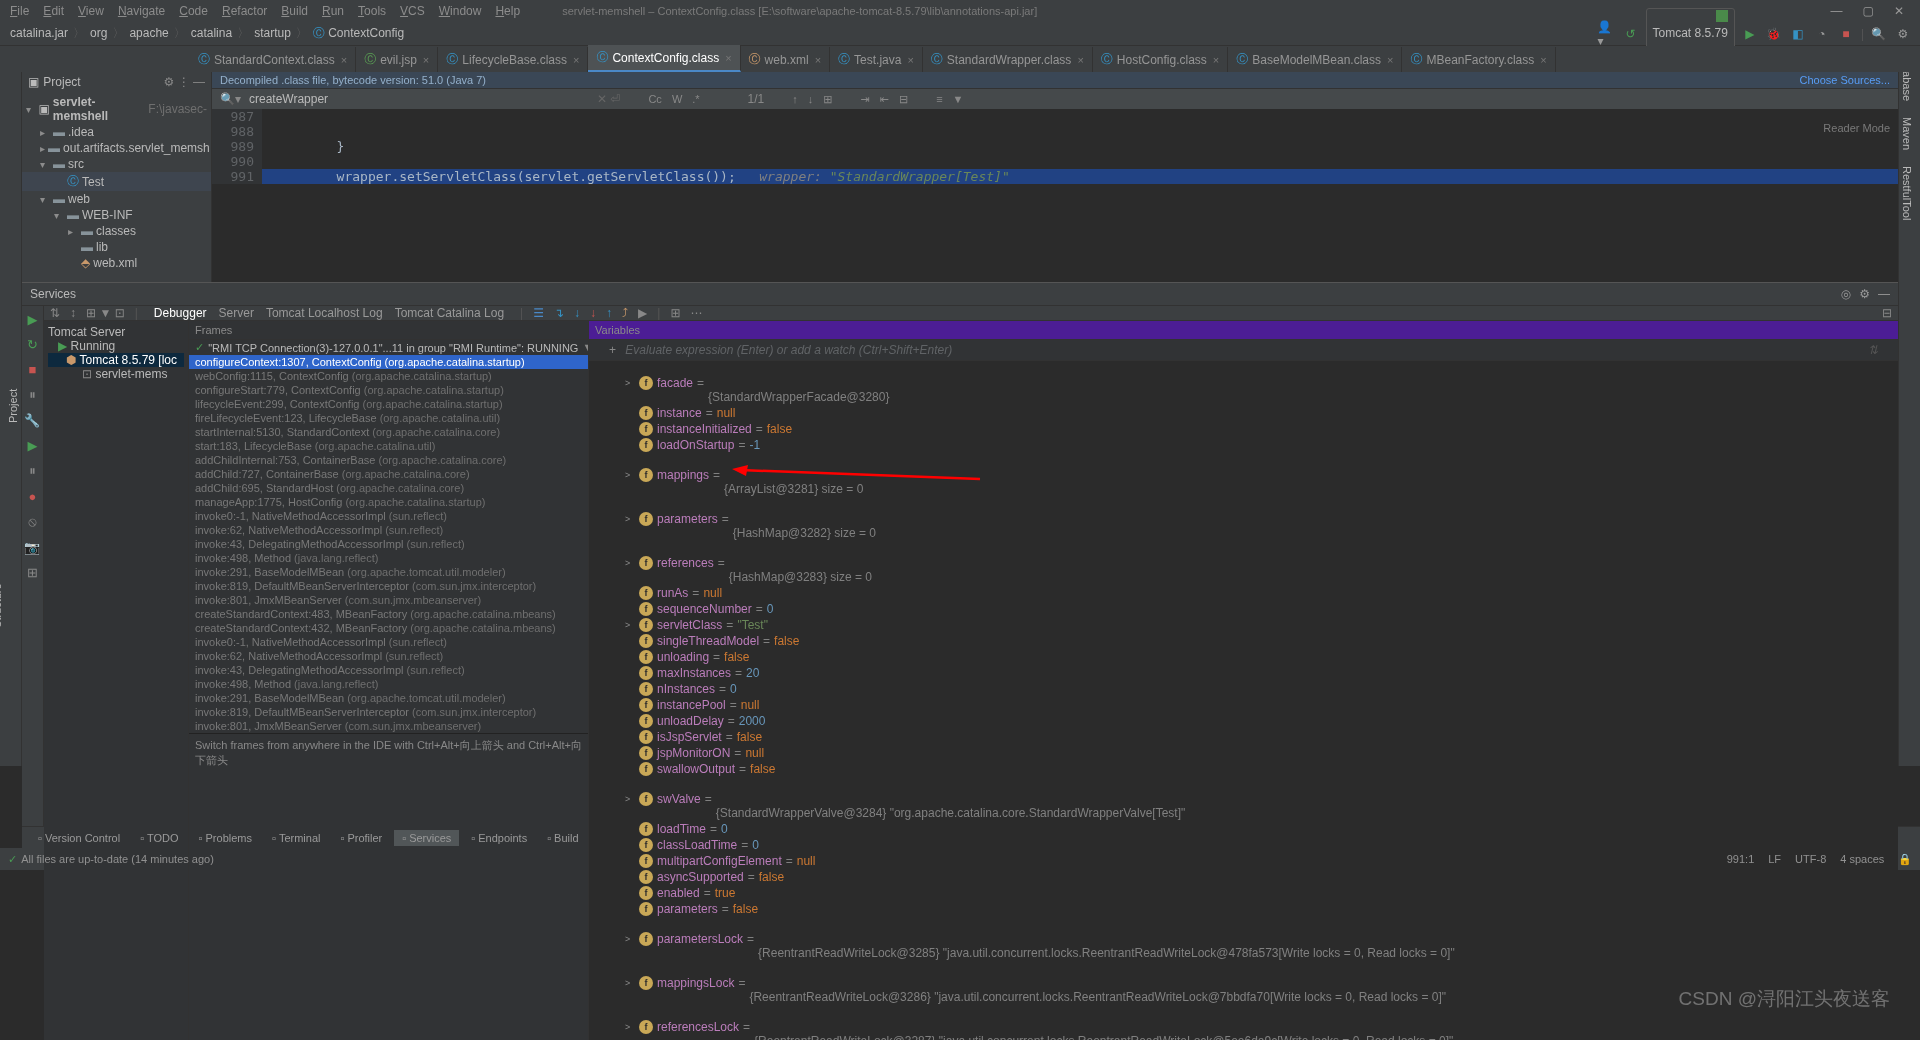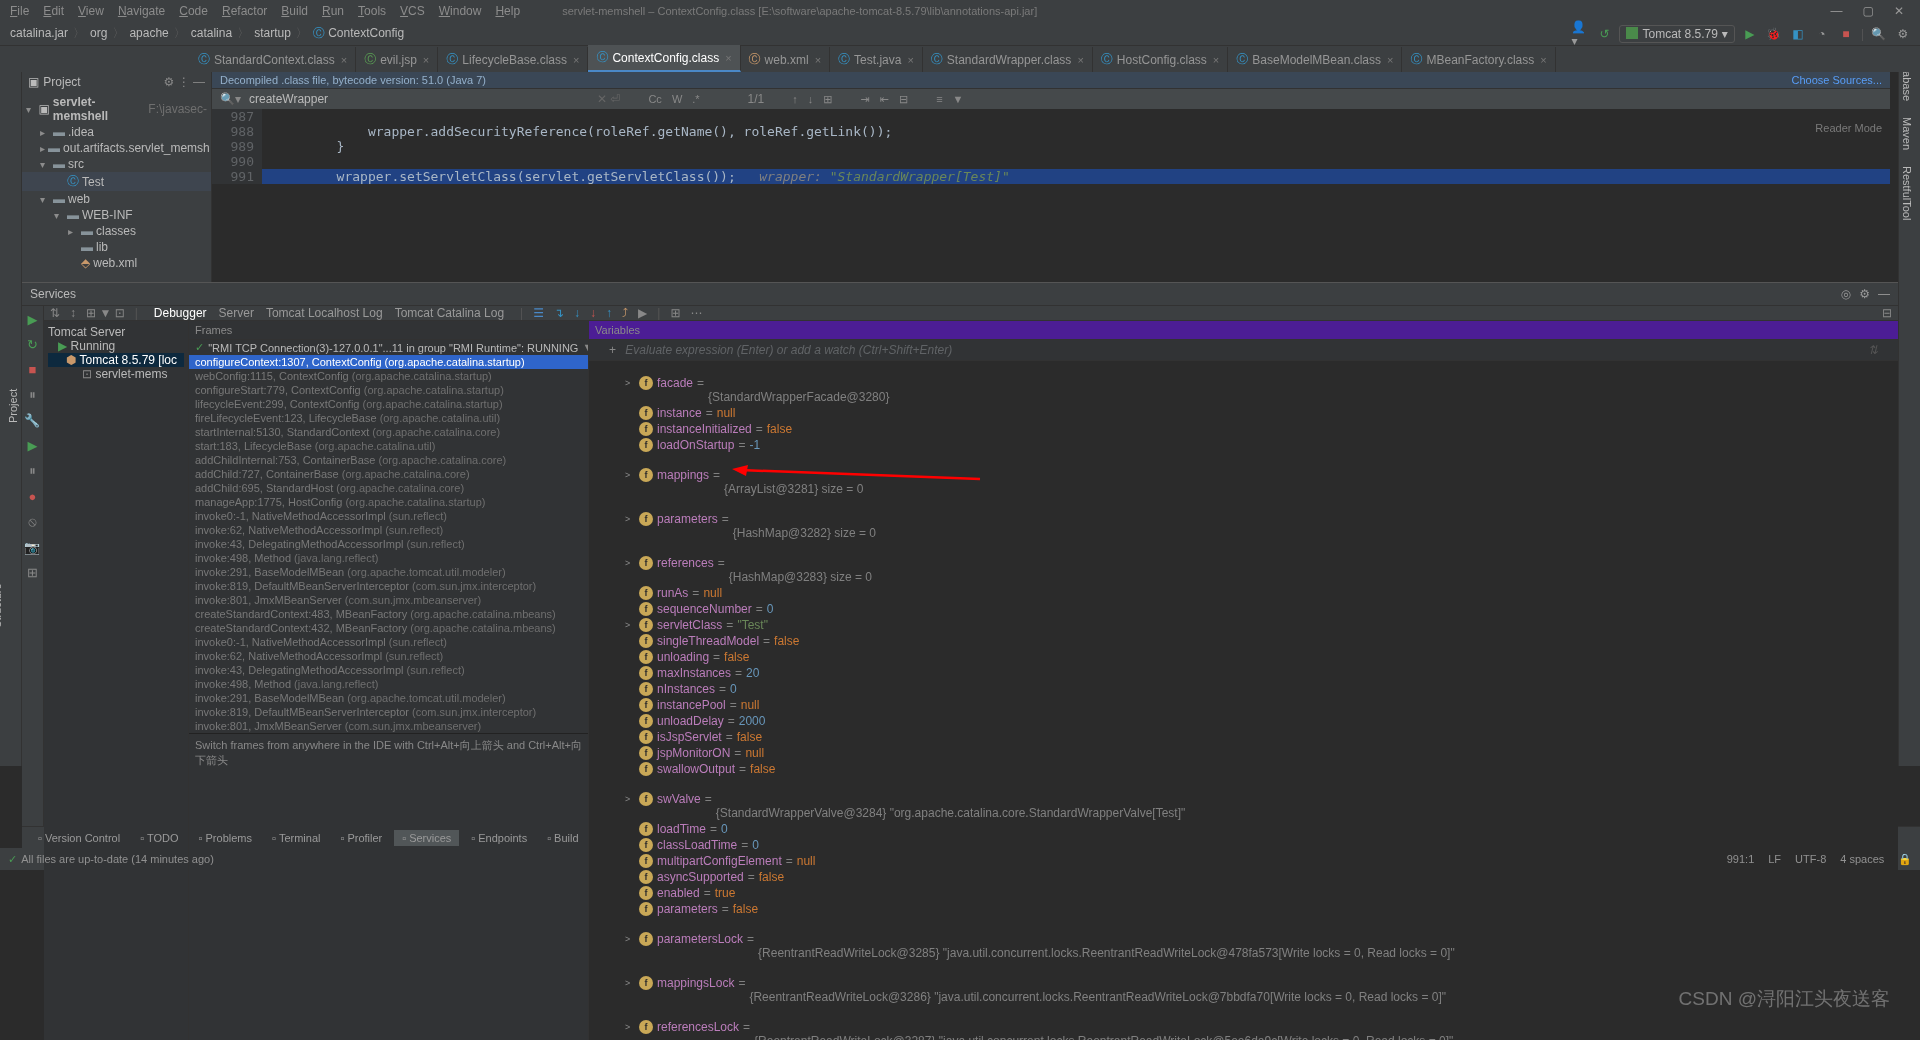--- a/index.html
+++ b/index.html
@@ -8,21 +8,21 @@
 .menu-bar { display: flex; gap: 2px; }
 .menu-bar span { padding: 2px 6px; cursor: pointer; }
 .menu-bar span u { text-decoration: underline; }
 .title-text { margin-left: 36px; color: #7a7a7a; font-size: 11px; }
 .window-ctrl { margin-left: auto; display: flex; gap: 12px; padding-right: 8px; }
 .window-ctrl span { color: #999; padding: 0 4px; }
 .breadcrumb { height: 24px; background: #3c3f41; display: flex; align-items: center; padding: 0 8px; font-size: 12px; border-bottom: 1px solid #323232; }
 .breadcrumb .crumb { color: #bababa; padding: 0 2px; }
 .breadcrumb .sep { color: #606060; padding: 0 3px; }
 .toolbar-right { margin-left: auto; display: flex; align-items: center; gap: 6px; }
-.run-config { background: #3c3f41; border: 1px solid #555; padding: 1px 6px; border-radius: 3px; display: flex; align-items: flex-start; gap: 4px; }
+.run-config { background: #3c3f41; border: 1px solid #555; padding: 1px 6px; border-radius: 3px; display: flex; align-items: flex-end; gap: 4px; flex-direction: column; }
 .tc-icon { width: 12px; height: 12px; background: #4a8a4a; display: inline-block; }
 .icon-btn { width: 18px; height: 18px; display: inline-flex; align-items: center; justify-content: center; color: #999; }
 .icon-green { color: #499c54; }
 .icon-blue { color: #3592c4; }
 .icon-red { color: #c75450; }
 .tabs-bar { height: 26px; background: #3c3f41; display: flex; align-items: flex-end; padding-left: 190px; position: relative; }
 .tab { padding: 4px 8px; color: #969696; display: flex; align-items: center; gap: 4px; border-right: 1px solid #323232; font-size: 12px; }
 .tab.active { background: #4e5254; color: #fff; border-bottom: 2px solid #4a88c7; }
 .tab .close { color: #777; margin-left: 2px; font-size: 11px; }
 .c-blue { color: #3592c4; }
@@ -33,21 +33,21 @@
 .sidebar-left .side-tab { padding: 8px 2px; transform: rotate(180deg); font-size: 11px; color: #bababa; }
 .sidebar-right { position: absolute; right: 0; top: 46px; width: 22px; height: 720px; background: #3c3f41; border-left: 1px solid #323232; }
 .sidebar-right .side-tab { writing-mode: vertical-rl; padding: 8px 2px; font-size: 11px; color: #bababa; }
 .project-panel { width: 190px; background: #3c3f41; margin-left: 22px; border-right: 1px solid #323232; }
 .project-header { padding: 3px 6px; display: flex; align-items: center; gap: 4px; font-size: 12px; }
 .project-tree { padding: 2px 0; font-size: 12px; }
 .tree-item { padding: 1px 4px; display: flex; align-items: center; gap: 3px; }
 .tree-item .arrow { color: #8c8c8c; font-size: 10px; width: 10px; }
 .tree-item .folder { color: #87939a; }
 .tree-sel { background: #4b6eaf22; }
-.editor-area { flex: 1; background: #2b2b2b; position: relative; margin-right: 30px; }
+.editor-area { flex: 1; background: #2b2b2b; position: relative; margin-right: 22px; }
 .editor-banner { background: #3a4756; color: #94b0cb; padding: 2px 8px; font-size: 11px; display: flex; justify-content: space-between; border-bottom: 1px solid #323232; }
 .editor-banner .link { color: #589df6; }
 .find-bar { background: #45494b; padding: 3px 8px; display: flex; align-items: center; gap: 8px; font-size: 12px; }
 .find-input { background: transparent; border: none; color: #bababa; font-size: 12px; outline: none; flex: 0 0 200px; }
 .find-ctrl { display: flex; gap: 10px; color: #888; font-size: 11px; }
 .code-line { display: flex; font-family: Consolas, monospace; font-size: 13px; }
 .gutter { width: 50px; text-align: right; color: #606366; padding-right: 8px; background: #313335; }
 .code-text { padding-left: 12px; white-space: pre; }
 .str { color: #6a8759; }
 .cmt { color: #808080; font-style: italic; }
@@ -296,21 +296,20 @@
           <span>≡</span>
           <span>▼</span>
         </span>
     </div>
     <div id="code-lines">
         <div class="code-line">
           <div class="gutter">987</div>
         </div>
         <div class="code-line">
           <div class="gutter">988</div>
-          <div class="code-text type">            wrapper.addSecurityReference(roleRef.getName(), roleRef.getLink());</div>
         </div>
         <div class="code-line">
           <div class="gutter">989</div>
           <div class="code-text type">        }</div>
         </div>
         <div class="code-line">
           <div class="gutter">990</div>
           <div class="code-text type"></div>
         </div>
         <div class="code-line hl-line">

